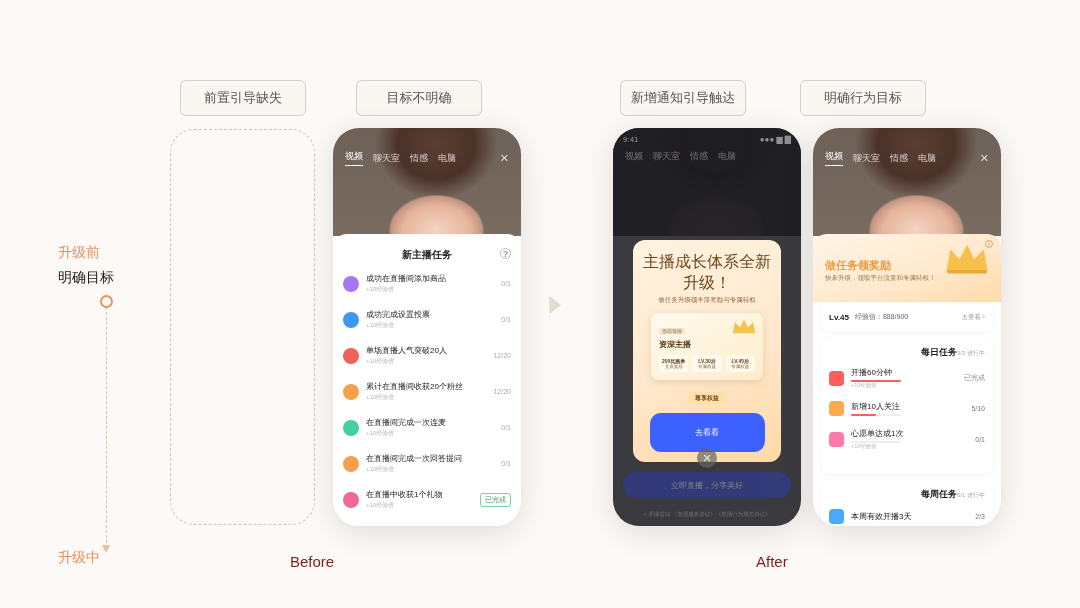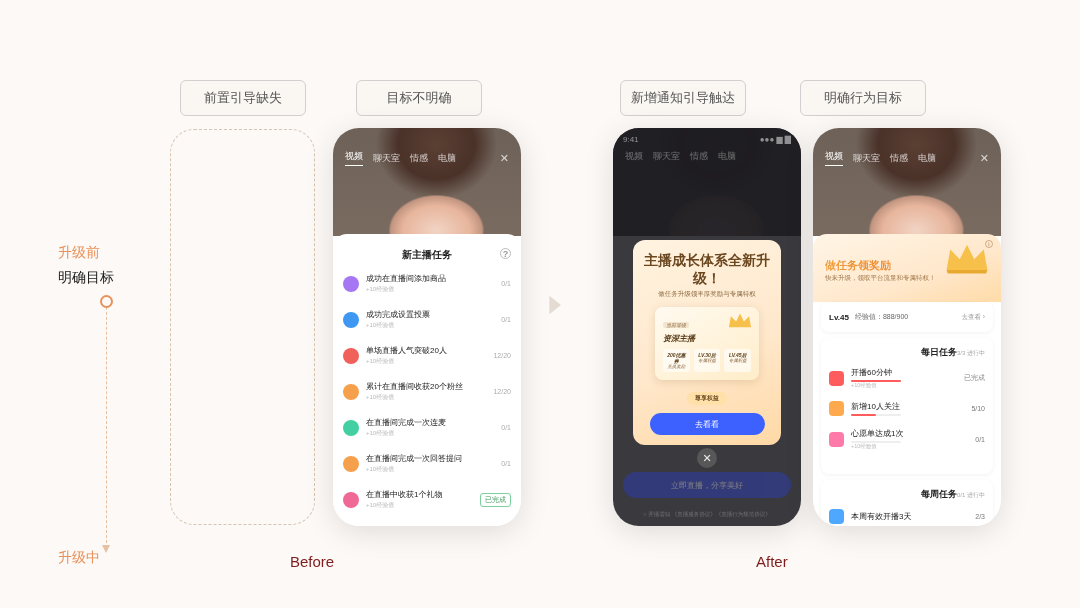--- a/index.html
+++ b/index.html
@@ -216,32 +216,31 @@
   }
   .modal {
     position: absolute;
     left: 20px; right: 20px;
     top: 112px;
     background: linear-gradient(160deg, #fff3e0 0%, #ffe8cc 55%, #ffd9a6 100%);
     border-radius: 12px;
     padding: 12px 10px 10px;
     text-align: center;
   }
-  .modal-title { font-size: 14px; font-weight: 700; color: #6b4820; }
+  .modal-title { font-size: 16px; font-weight: 400; color: #6b4820; }
   .modal-sub { font-size: 6.5px; color: #8a6a42; margin-top: 2px; }
   .modal-card {
     margin: 8px auto 6px;
-    width: 104px;
+    width: 112px;
     background: linear-gradient(150deg, #fffaf0 0%, #ffedc9 100%);
     border-radius: 8px;
     padding: 6px 8px 8px;
     text-align: left;
     position: relative;
     box-shadow: 0 2px 8px rgba(100,60,0,0.15);
-    font-style: italic;
   }
   .modal-card .tag-mini {
     font-size: 5px; color: #8a6a42;
     background: #f3e4cd; display: inline-block;
     padding: 0 3px; border-radius: 2px;
   }
   .modal-card .card-main { font-size: 8px; font-weight: 700; color: #5a3d18; margin-top: 2px;}
   .modal-card .crown {
     position: absolute;
     right: 6px; top: 4px;
@@ -268,21 +267,21 @@
     font-size: 6px;
     font-weight: 600;
     color: #6b4820;
     background: #ffe0a8;
     padding: 2px 8px;
     border-radius: 8px;
   }
   .modal-btn {
     margin: 8px auto 0;
     width: 115px;
-    height: 22px;
+    height: 39px;
     border-radius: 11px;
     background: #3d61ff;
     color: #fff;
     font-size: 8px;
     display: flex;
     align-items: center;
     justify-content: center;
   }
   .modal-close {
     position: absolute;

